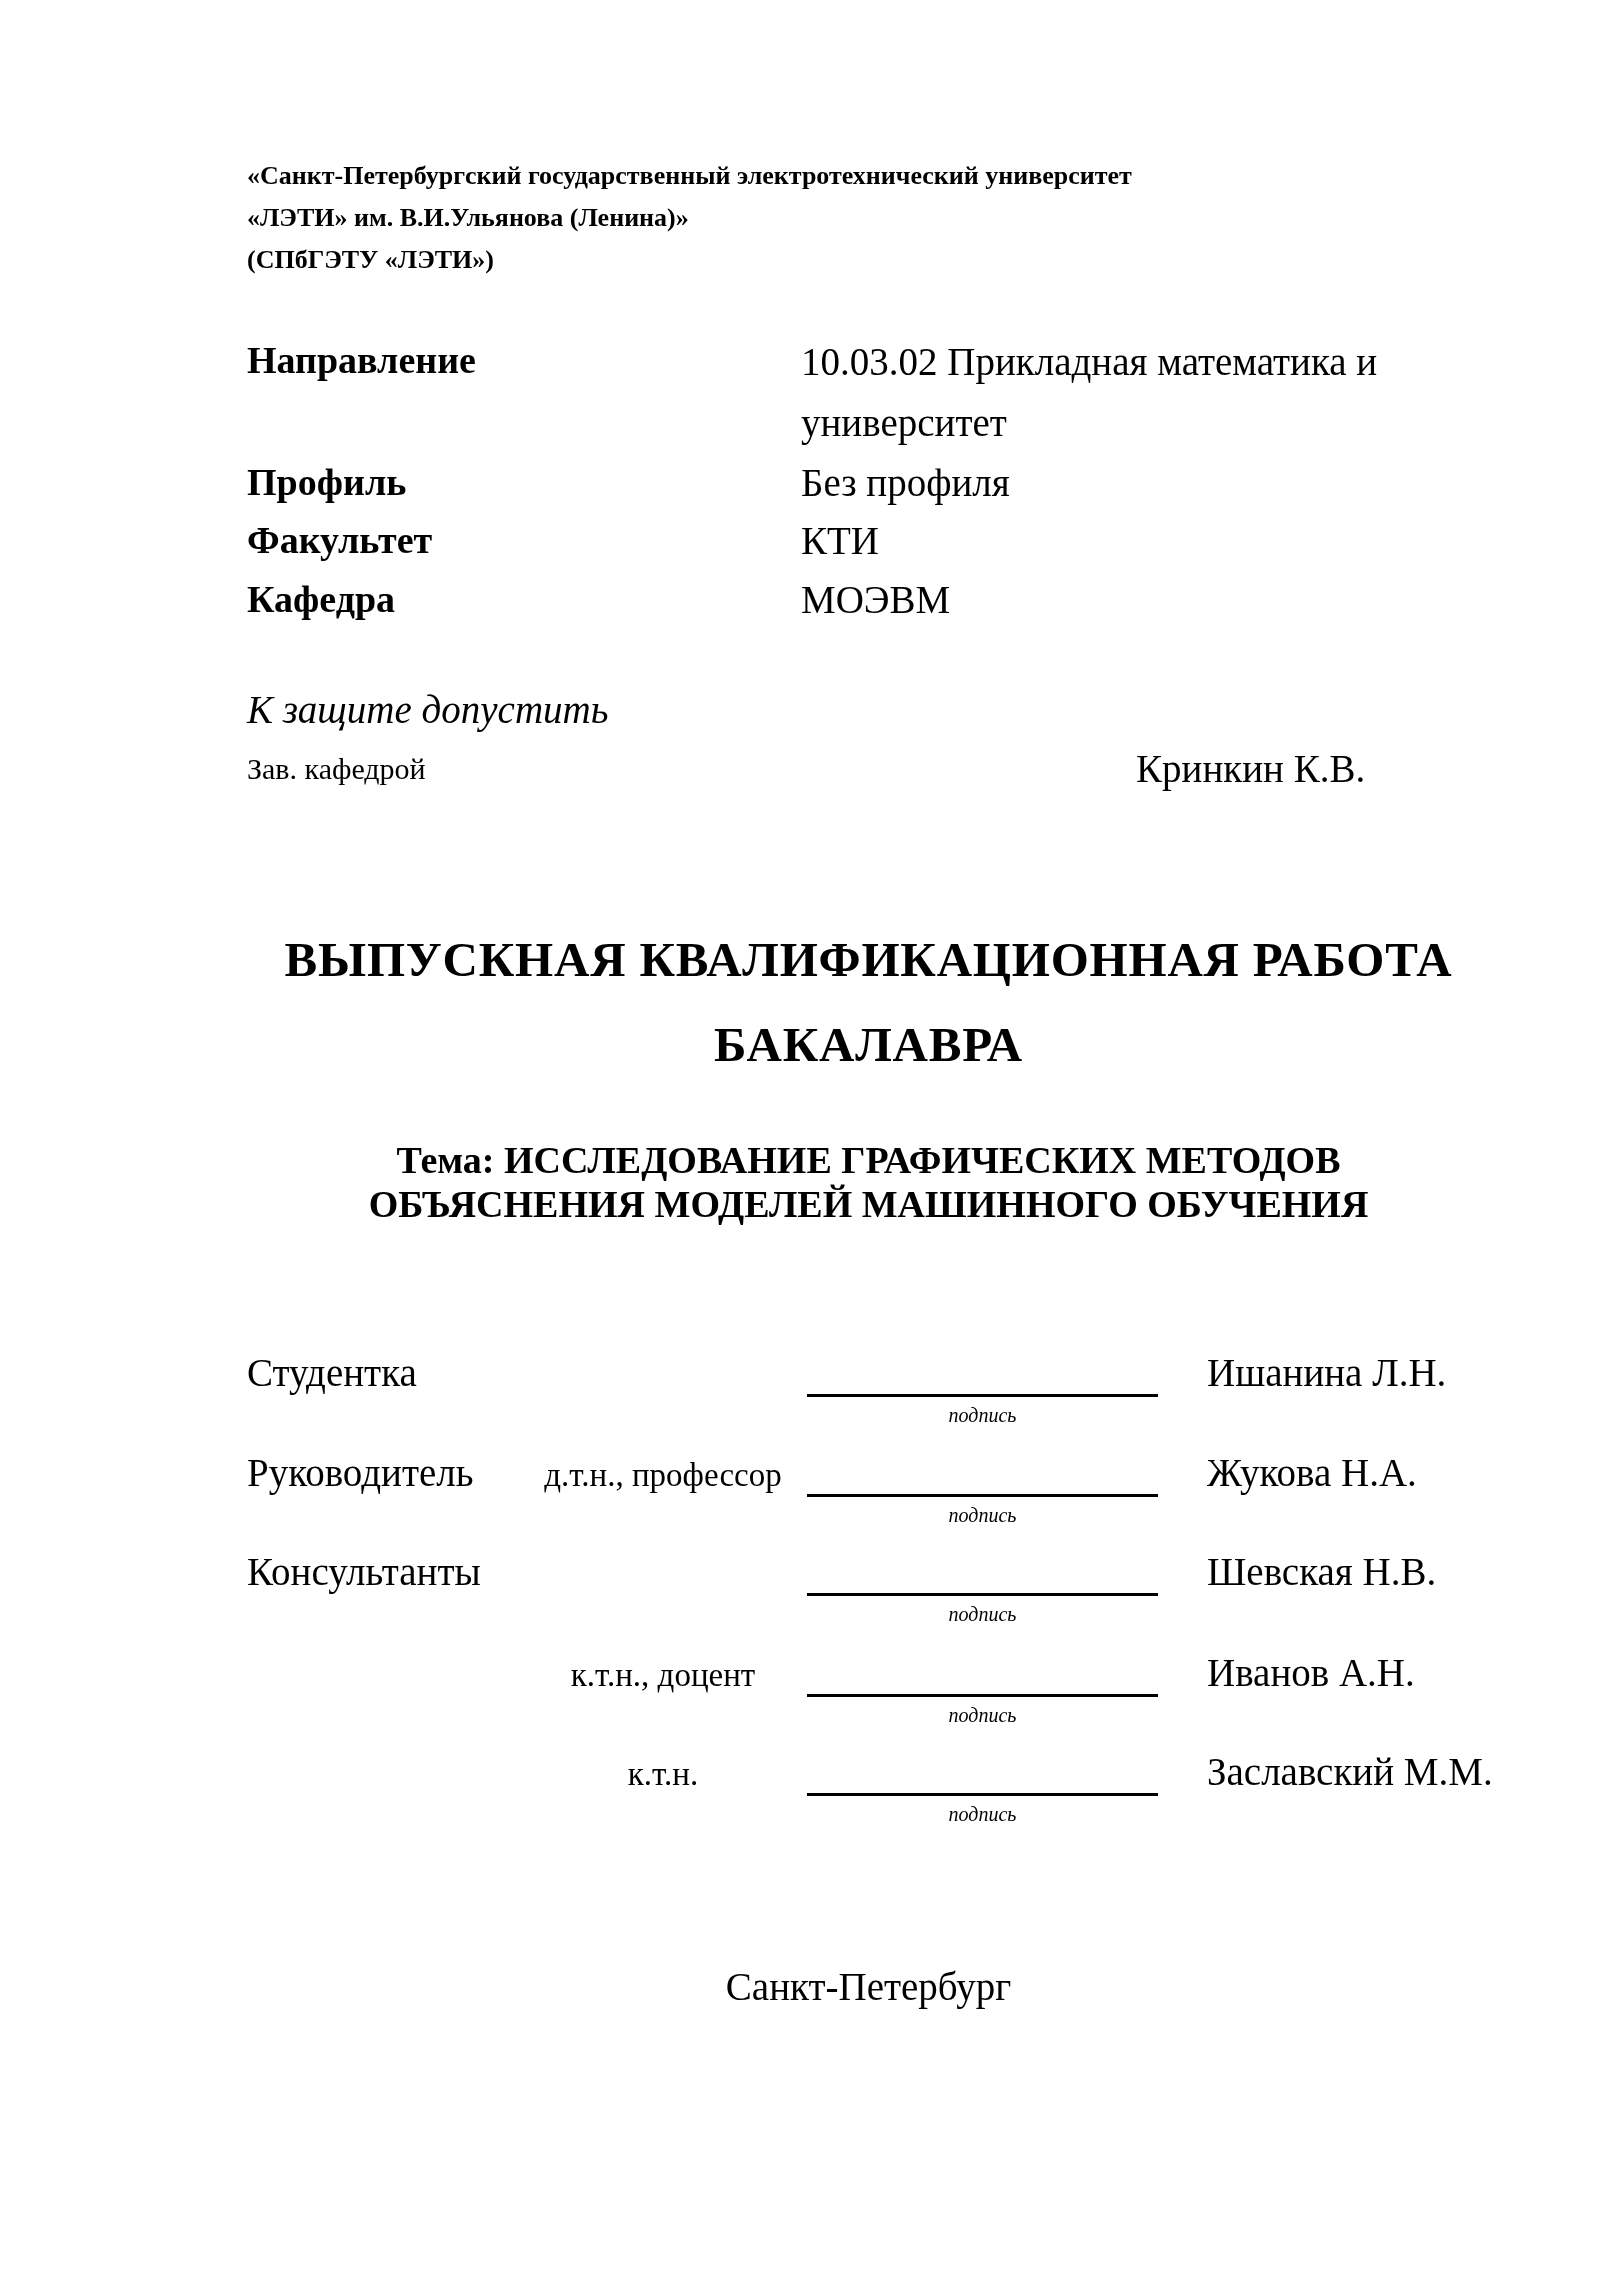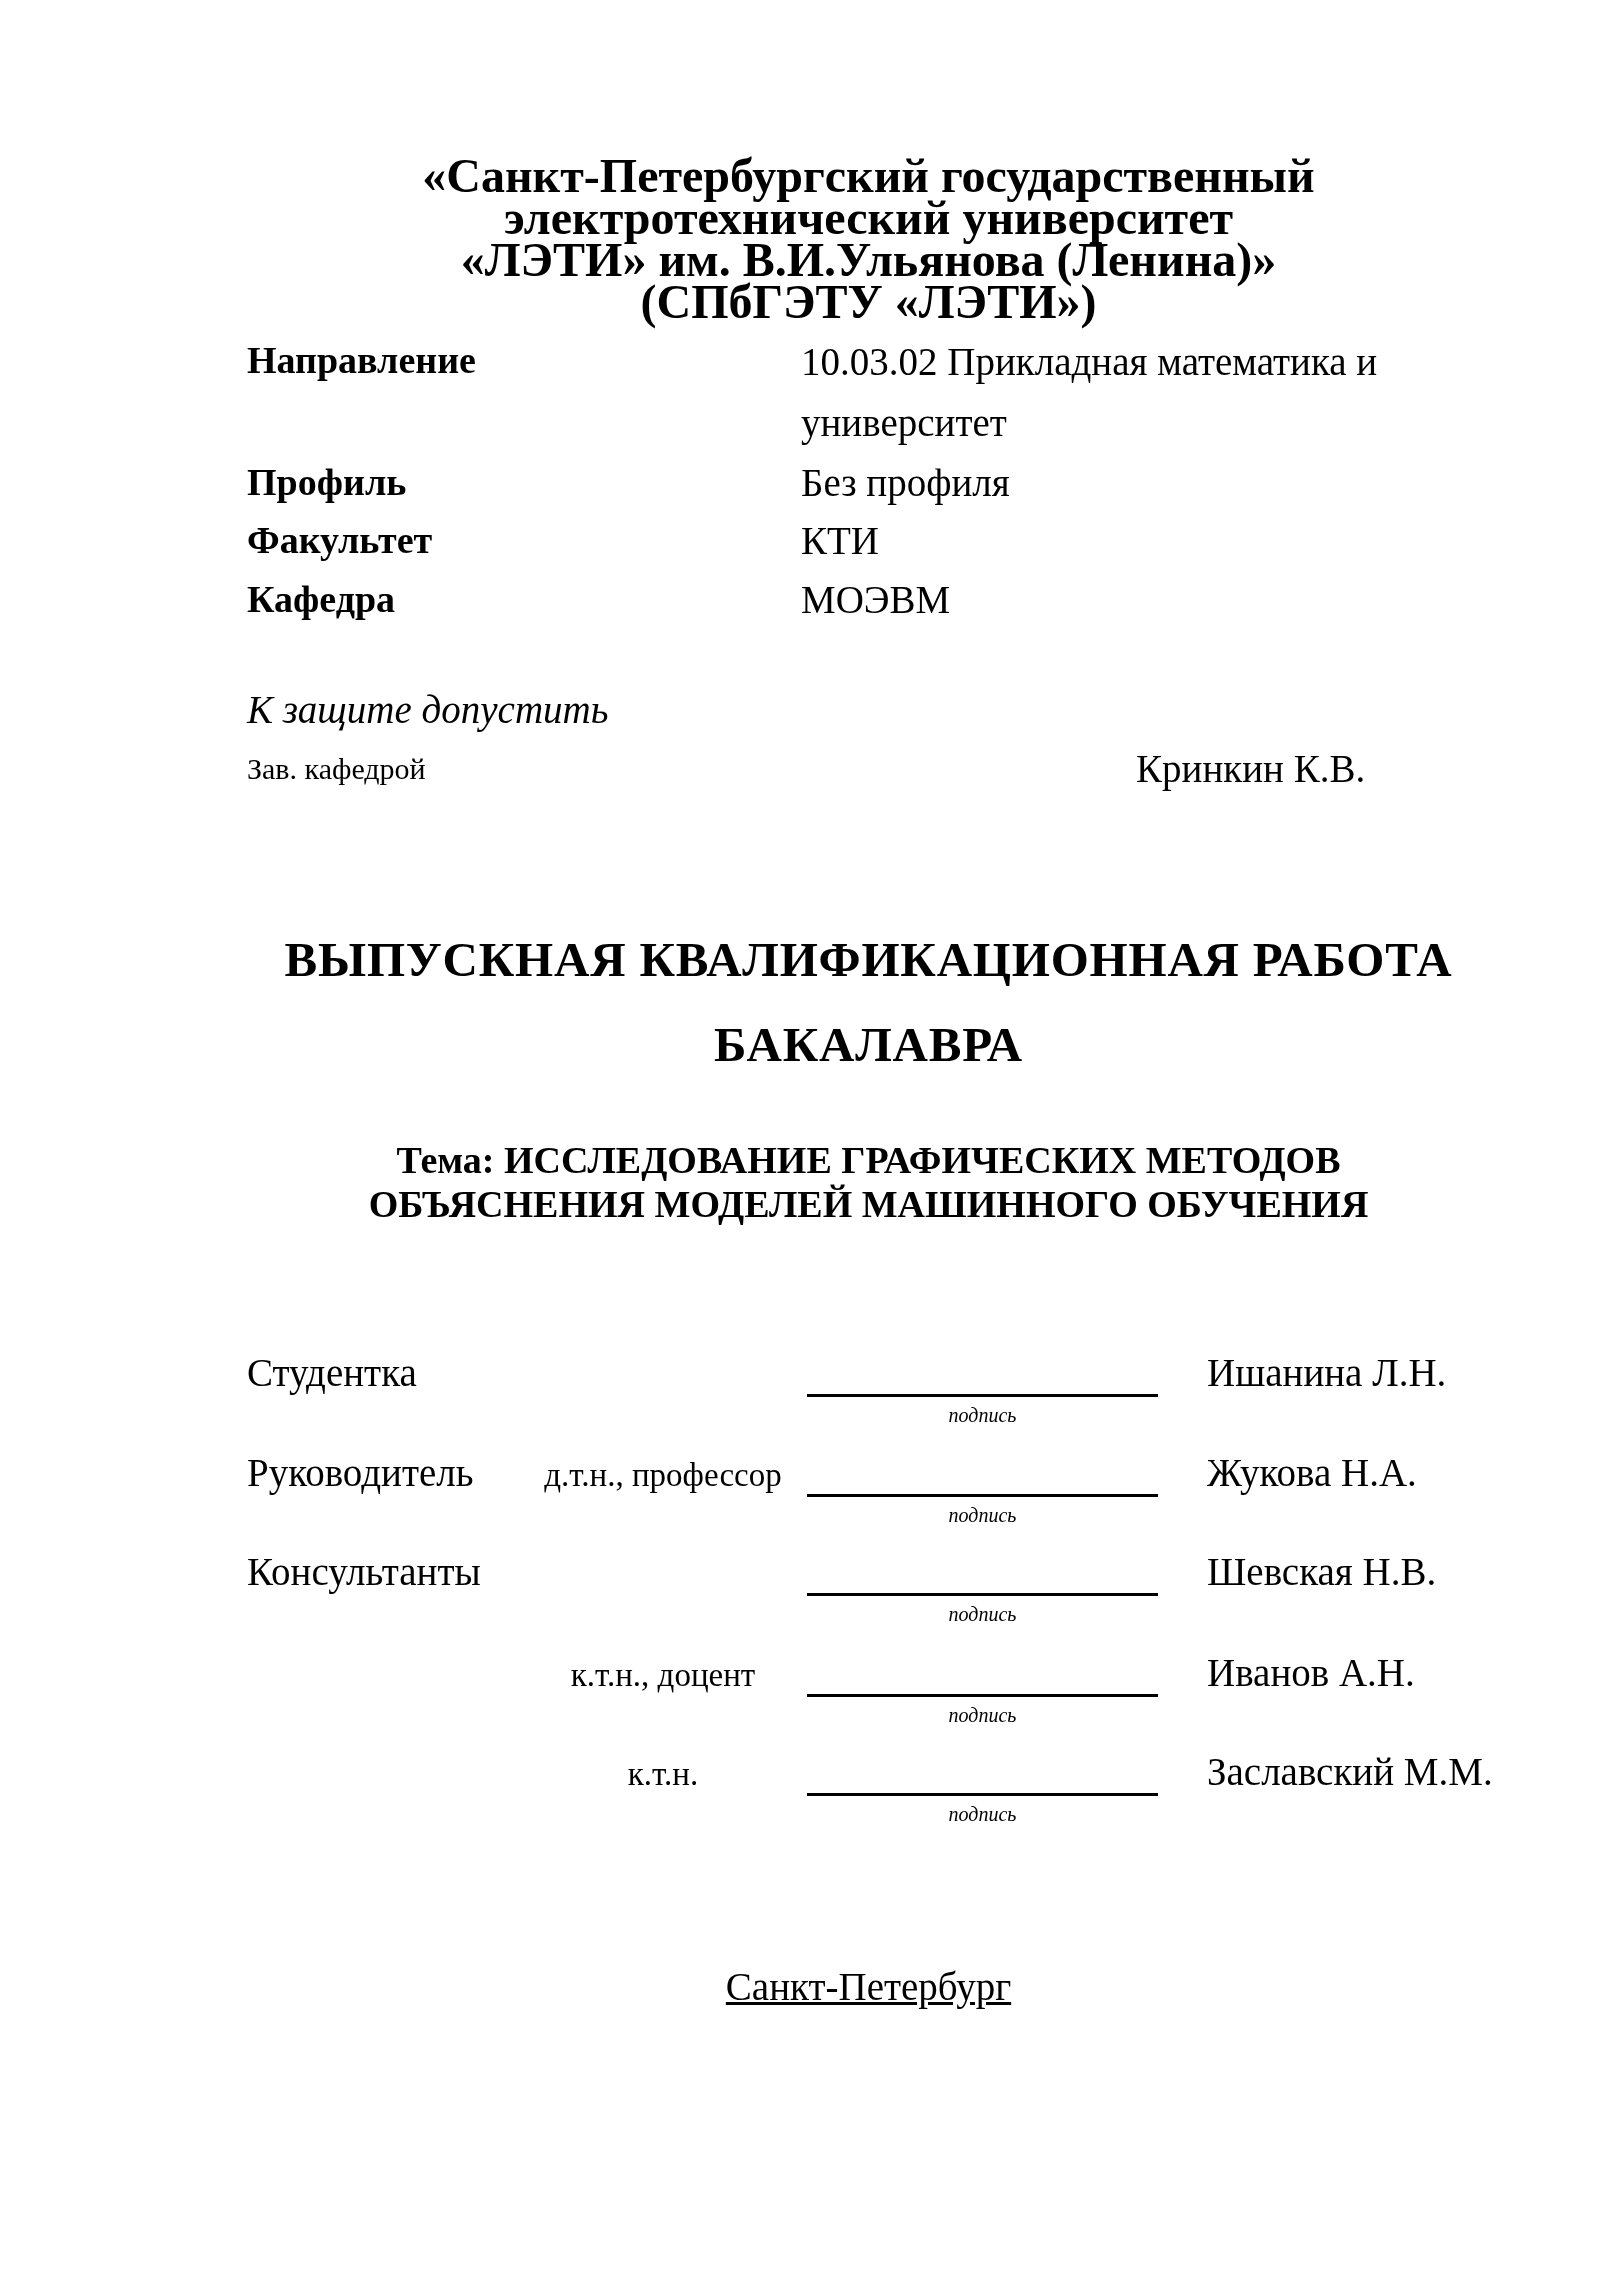--- a/index.html
+++ b/index.html
@@ -7,23 +7,23 @@
     position:relative;
     width:1623px;height:2295px;
     background:#ffffff;
     font-family:"Liberation Serif","DejaVu Serif",serif;
     color:#000;
     overflow:hidden;
   }
   .abs{position:absolute;}
   .header-block{
     left:247px;top:155px;width:1243px;
-    text-align:center;
+    text-align:left;
     font-weight:bold;
-    font-size:48px;line-height:42px;
+    font-size:26px;line-height:42px;
   }
   .info-label{
     left:247px;
     font-weight:bold;
     font-size:38px;line-height:39px;
     white-space:nowrap;
   }
   .info-value{
     left:801px;
     font-size:39px;line-height:41px;
@@ -78,21 +78,21 @@
     font-style:italic;
     font-size:20px;line-height:27px;
   }
   .sig-name{
     position:absolute;left:1207px;top:0;
     font-size:39px;line-height:41px;white-space:nowrap;
   }
   .footer-block{
     left:247px;top:1955px;width:1243px;
     text-align:center;
-    font-size:39px;line-height:63px;text-decoration:underline;
+    font-size:39px;line-height:63px;
   }
 </style>
 </head>
 <body>
 
 <div class="page">
 
   <div class="abs header-block">
     <div>«Санкт-Петербургский государственный электротехнический университет</div>
     <div>«ЛЭТИ» им. В.И.Ульянова (Ленина)»</div>

